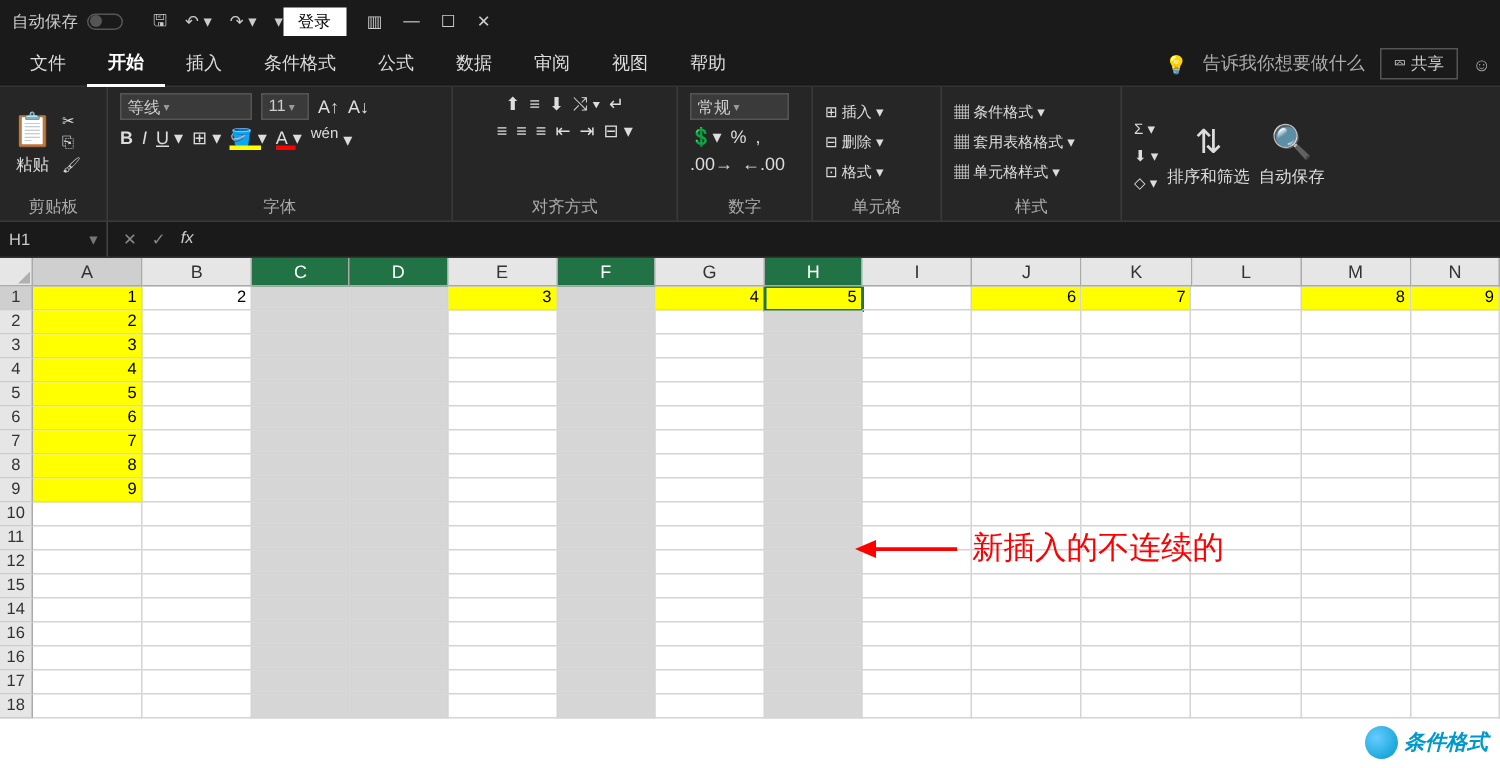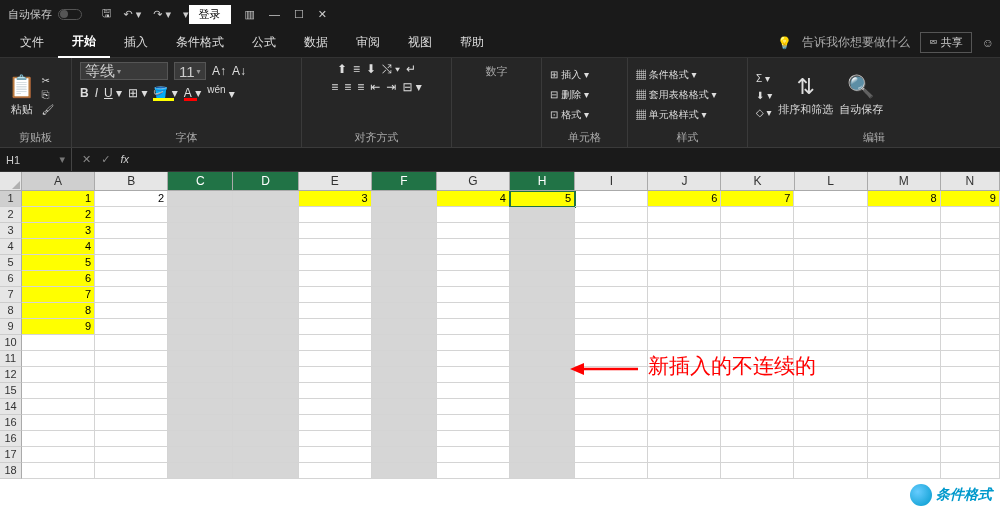--- a/index.html
+++ b/index.html
@@ -22,21 +22,21 @@
 .bulb { color: #ffb900; }
 .share-btn { border: 1px solid #555; padding: 2px 8px; color: #ccc; font-size: 11px; }
 
 .ribbon { height: 90px; background: #262626; display: flex; color: #ddd; font-size: 11px; border-bottom: 1px solid #3a3a3a; }
 .rgroup { display: flex; flex-direction: column; border-right: 1px solid #3a3a3a; padding: 4px 8px 2px; }
 .rgroup-body { flex: 1; display: flex; align-items: center; gap: 6px; }
 .rgroup-label { text-align: center; color: #aaa; font-size: 11px; padding-top: 2px; }
 .big-btn { display: flex; flex-direction: column; align-items: center; gap: 2px; font-size: 11px; }
 .big-icon { font-size: 22px; }
 .small-col { display: flex; flex-direction: column; gap: 3px; font-size: 10px; }
-.combo { background: #3a3a3a; border: 1px solid #555; color: #ccc; padding: 1px 4px; font-size: 15px; height: 18px; display: flex; align-items: center; }
+.combo { background: #3a3a3a; border: 1px solid #555; color: #ccc; padding: 1px 4px; font-size: 11px; height: 18px; display: flex; align-items: center; }
 .font-name { width: 88px; }
 .font-size { width: 32px; }
 .row-icons { display: flex; gap: 6px; font-size: 12px; align-items: center; }
 .row-icons span { cursor: pointer; }
 
 .formula-bar { height: 24px; background: #1a1a1a; display: flex; align-items: center; color: #ccc; font-size: 11px; border-bottom: 1px solid #333; }
 .name-box { width: 72px; border-right: 1px solid #444; padding: 0 6px; display: flex; align-items: center; justify-content: space-between; height: 100%; }
 .fb-btns { display: flex; gap: 10px; padding: 0 10px; color: #888; }
 .fx { font-style: italic; color: #ccc; }
 
@@ -50,21 +50,21 @@
 .row-headers { position: absolute; top: 19px; left: 0; width: 22px; z-index: 4; }
 .rh { height: 16px; border-right: 1px solid #aaa; border-bottom: 1px solid #ccc; background: #e6e6e6; text-align: center; font-size: 11px; line-height: 15px; color: #333; }
 .rh.act { background: #cfcfcf; }
 .grid { position: absolute; top: 19px; left: 22px; right: 0; bottom: 0; }
 .grow { display: flex; height: 16px; }
 .cell { border-right: 1px solid #d4d4d4; border-bottom: 1px solid #d4d4d4; font-size: 11px; line-height: 15px; padding-right: 3px; text-align: right; overflow: hidden; }
 .col-sel { background: #d6d6d6; }
 .cell.yellow { background: #ffff00; }
 .cell.active { outline: 2px solid #217346; outline-offset: -1px; background: #ffff00; }
 
-.annotation { position: absolute; top: 352px; left: 570px; display: flex; align-items: flex-end; gap: 8px; z-index: 10; }
+.annotation { position: absolute; top: 352px; left: 570px; display: flex; align-items: center; gap: 8px; z-index: 10; }
 .arrow-svg { width: 70px; height: 22px; }
 .anno-text { color: #ff0000; font-size: 21px; line-height: 28px; font-weight: 500; }
 
 .watermark { position: absolute; bottom: 6px; right: 8px; display: flex; align-items: center; gap: 4px; font-size: 14px; color: #0099cc; font-style: italic; font-weight: bold; z-index: 10; }
 .wm-icon { width: 22px; height: 22px; background: radial-gradient(circle at 35% 35%, #6cf, #09c); border-radius: 50%; position: relative; }
 .dd::after { content: '▾'; font-size: 8px; margin-left: 2px; color: #999; }
 </style>
 </head>
 <body>
 
@@ -158,20 +158,32 @@
         <span>≡</span>
         <span>⇤</span>
         <span>⇥</span>
         <span>⊟ ▾</span>
       </div>
     </div>
     <div class="rgroup-label">对齐方式</div>
   </div>
 
   <div class="rgroup" style="width:90px">
+    <div class="rgroup-body" style="flex-direction:column;gap:4px;align-items:flex-start">
+      <span class="combo dd" style="width:66px">常规</span>
+      <div class="row-icons">
+        <span>💲▾</span>
+        <span>%</span>
+        <span>,</span>
+      </div>
+      <div class="row-icons">
+        <span>.00→</span>
+        <span>←.00</span>
+      </div>
+    </div>
     <div class="rgroup-label">数字</div>
   </div>
 
   <div class="rgroup" style="width:86px">
     <div class="rgroup-body">
       <div class="small-col" style="gap:6px">
         <span>⊞ <span>插入</span> ▾</span>
         <span>⊟ <span>删除</span> ▾</span>
         <span>⊡ <span>格式</span> ▾</span>
       </div>
@@ -199,21 +211,20 @@
       </div>
       <div class="big-btn">
         <span class="big-icon">⇅</span>
         <span>排序和筛选</span>
       </div>
       <div class="big-btn">
         <span class="big-icon">🔍</span>
         <span>自动保存</span>
       </div>
     </div>
-    <div class="rgroup-label">编辑</div>
   </div>
 </div>
 
 <div class="formula-bar">
   <div class="name-box">
       <span>H1</span>
       <span style="color:#777">▾</span>
     </div>
   <div class="fb-btns">
     <span>✕</span>

